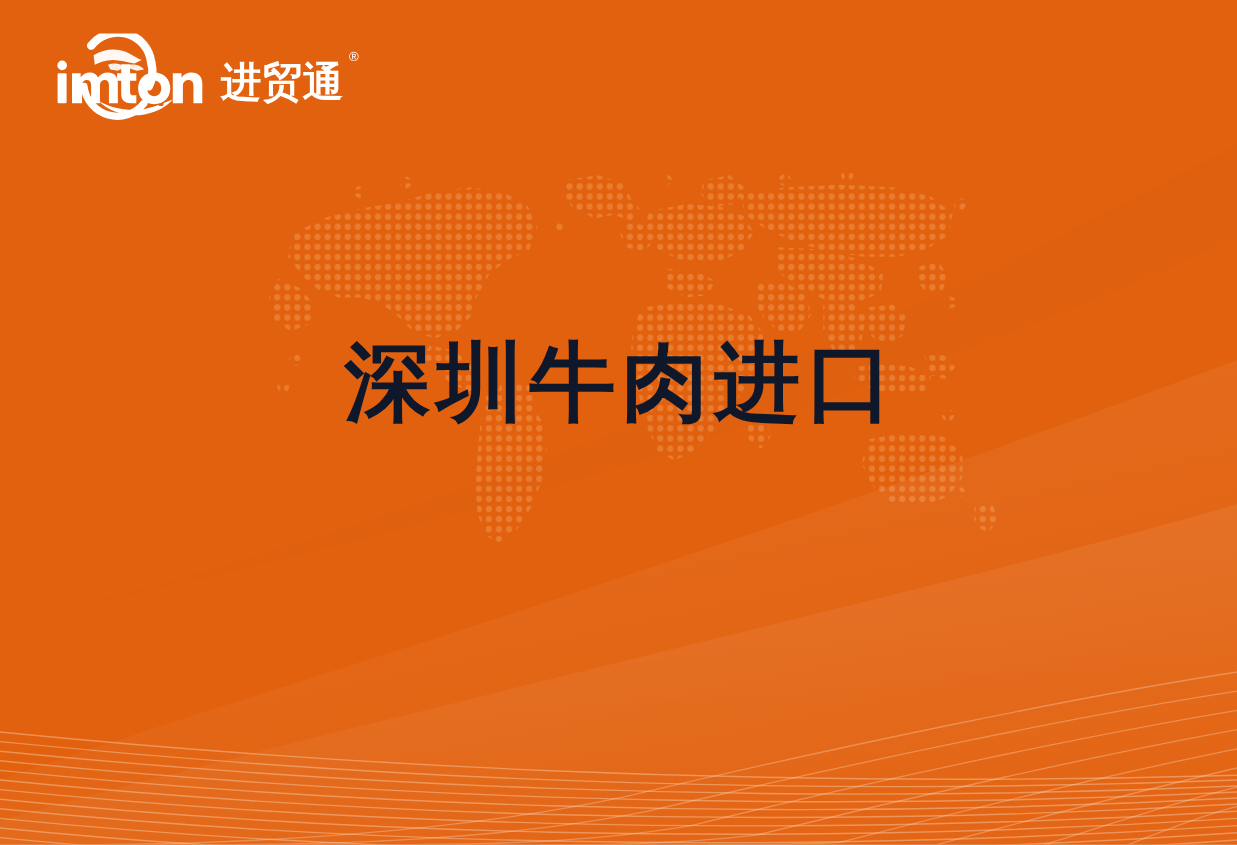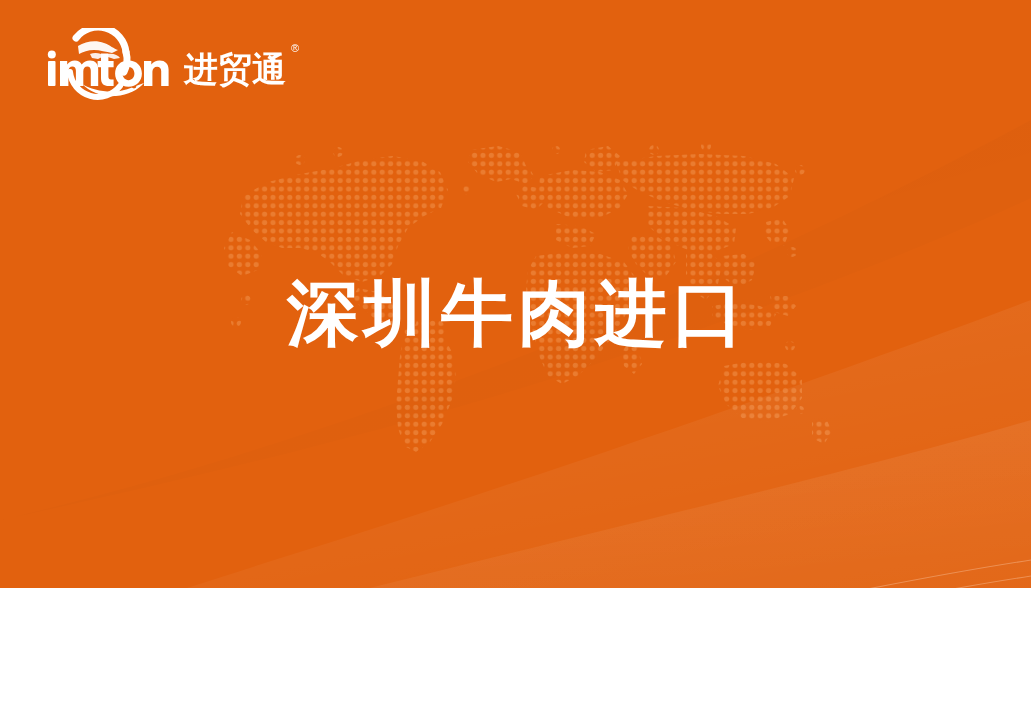--- a/index.html
+++ b/index.html
@@ -8,21 +8,21 @@
     padding: 0;
     background: #ffffff;
   }
   body {
     font-family: "Liberation Sans", "DejaVu Sans", sans-serif;
   }
 
   .banner {
     position: relative;
     width: 1031px;
-    height: 588px;
+    height: 704px;
     overflow: hidden;
     background: #e2610e;
     user-select: none;
   }
 
   
   .bg-base {
     position: absolute;
     inset: 0;
     background: #e2610e;
@@ -88,27 +88,27 @@
   .headline {
     position: absolute;
     left: 0;
     top: 258px;
     width: 1031px;
     text-align: center;
     color: #ffffff;
   }
   .headline-line {
     display: block;
-    font-family: Liberation Mono, monospace;
+    font-family: Liberation Serif, serif;
     font-size: 72px;
     font-weight: 700;
     line-height: 122px;
     letter-spacing: 5px;
     text-indent: 5px;
-    color: #ffffff;
+    color: #0f172a;
     white-space: nowrap;
   }
 </style>
 </head>
 <body>
 
 <div class="banner">
 
   <div class="bg-base"></div>
 

